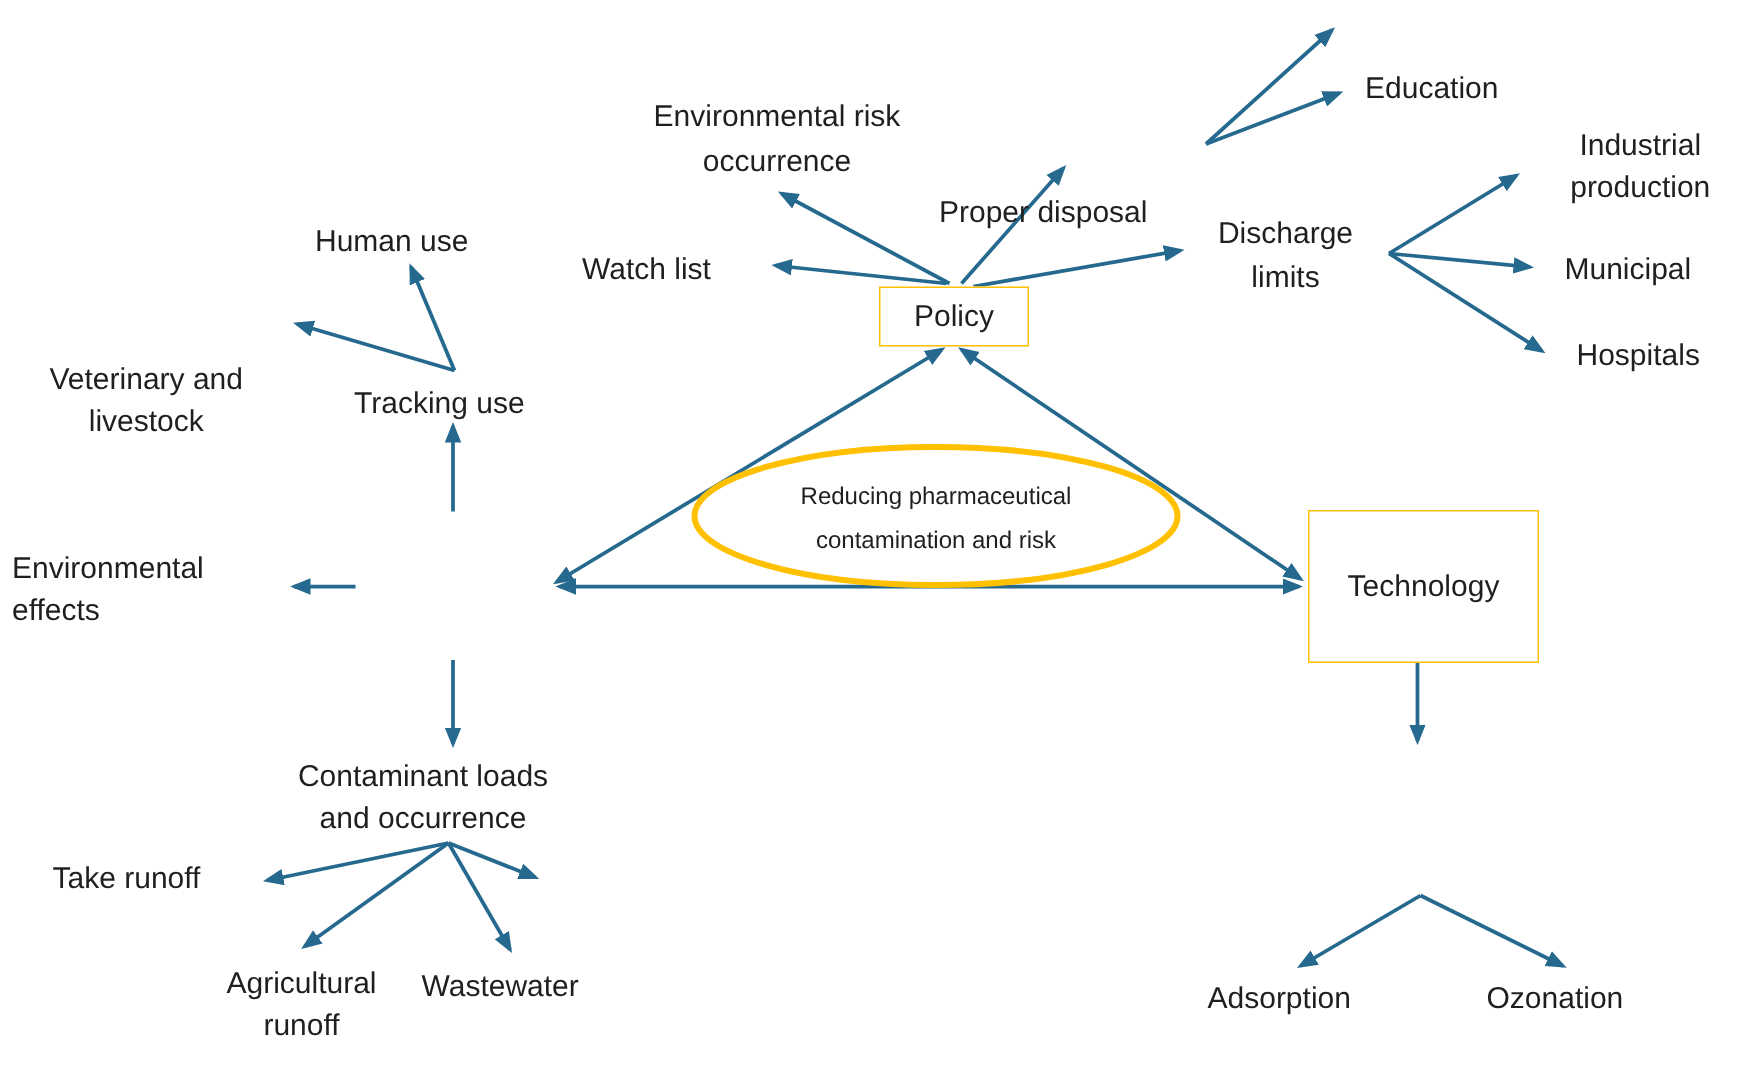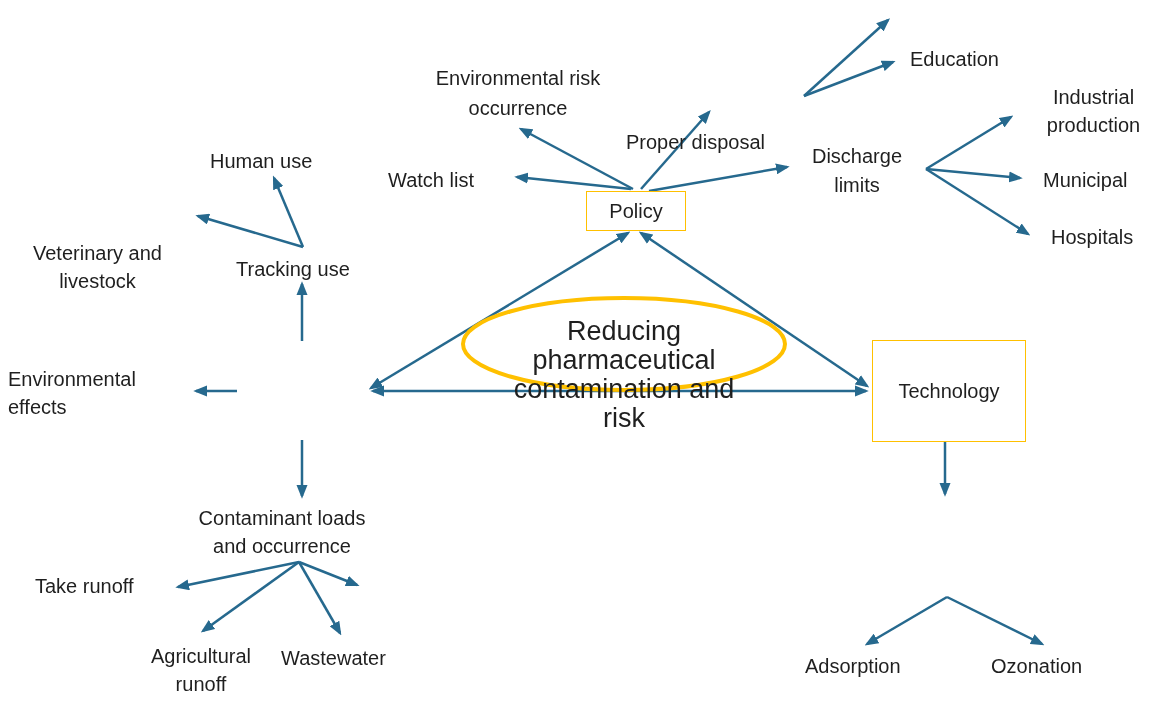--- a/index.html
+++ b/index.html
@@ -34,21 +34,21 @@
     border:1.5px solid var(--gold);
     background:var(--bg);
     display:flex;align-items:center;justify-content:center;
     text-align:center;
     font-size:20px;line-height:28px;
   }
   .center-lbl{
     position:absolute;
     left:494px;top:317px;width:260px;
     text-align:center;
-    font-size:27px;line-height:29px;
+    font-size:16px;line-height:29px;
   }
 </style>
 </head>
 <body>
 
 <div id="canvas">
 
   <svg class="layer" viewBox="0 0 1169 711">
     <defs>
       <marker id="ah" viewBox="0 0 10 8" refX="8" refY="4" markerWidth="5.5" markerHeight="4.5" orient="auto-start-reverse">

